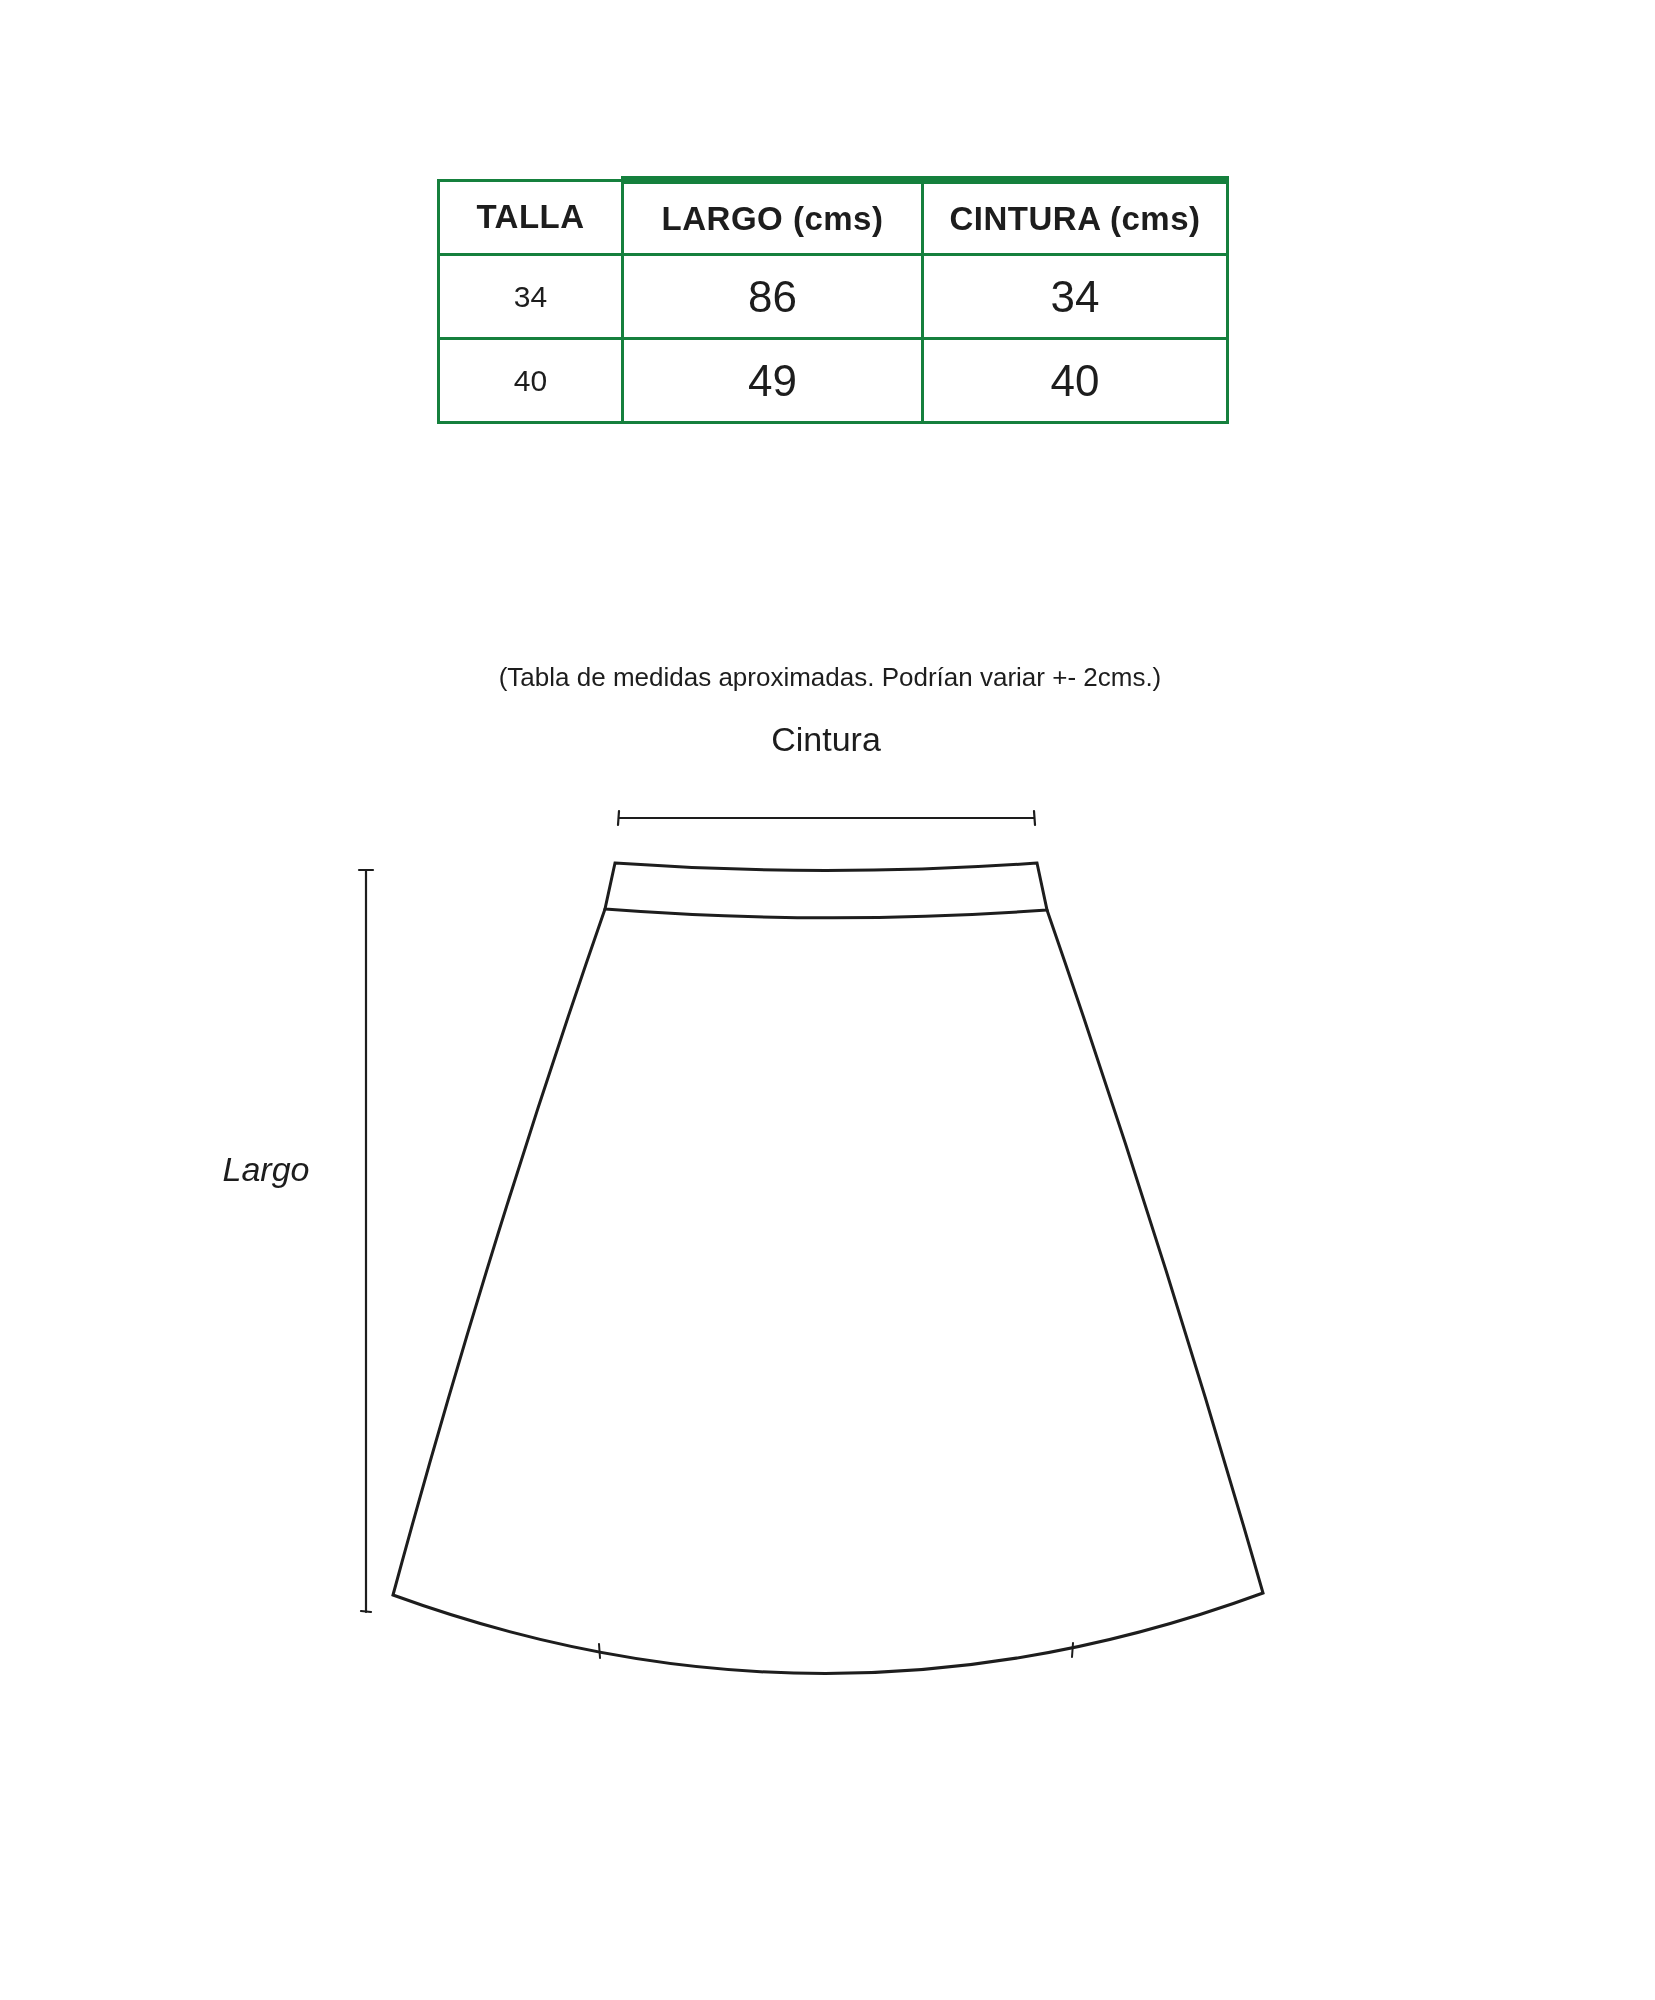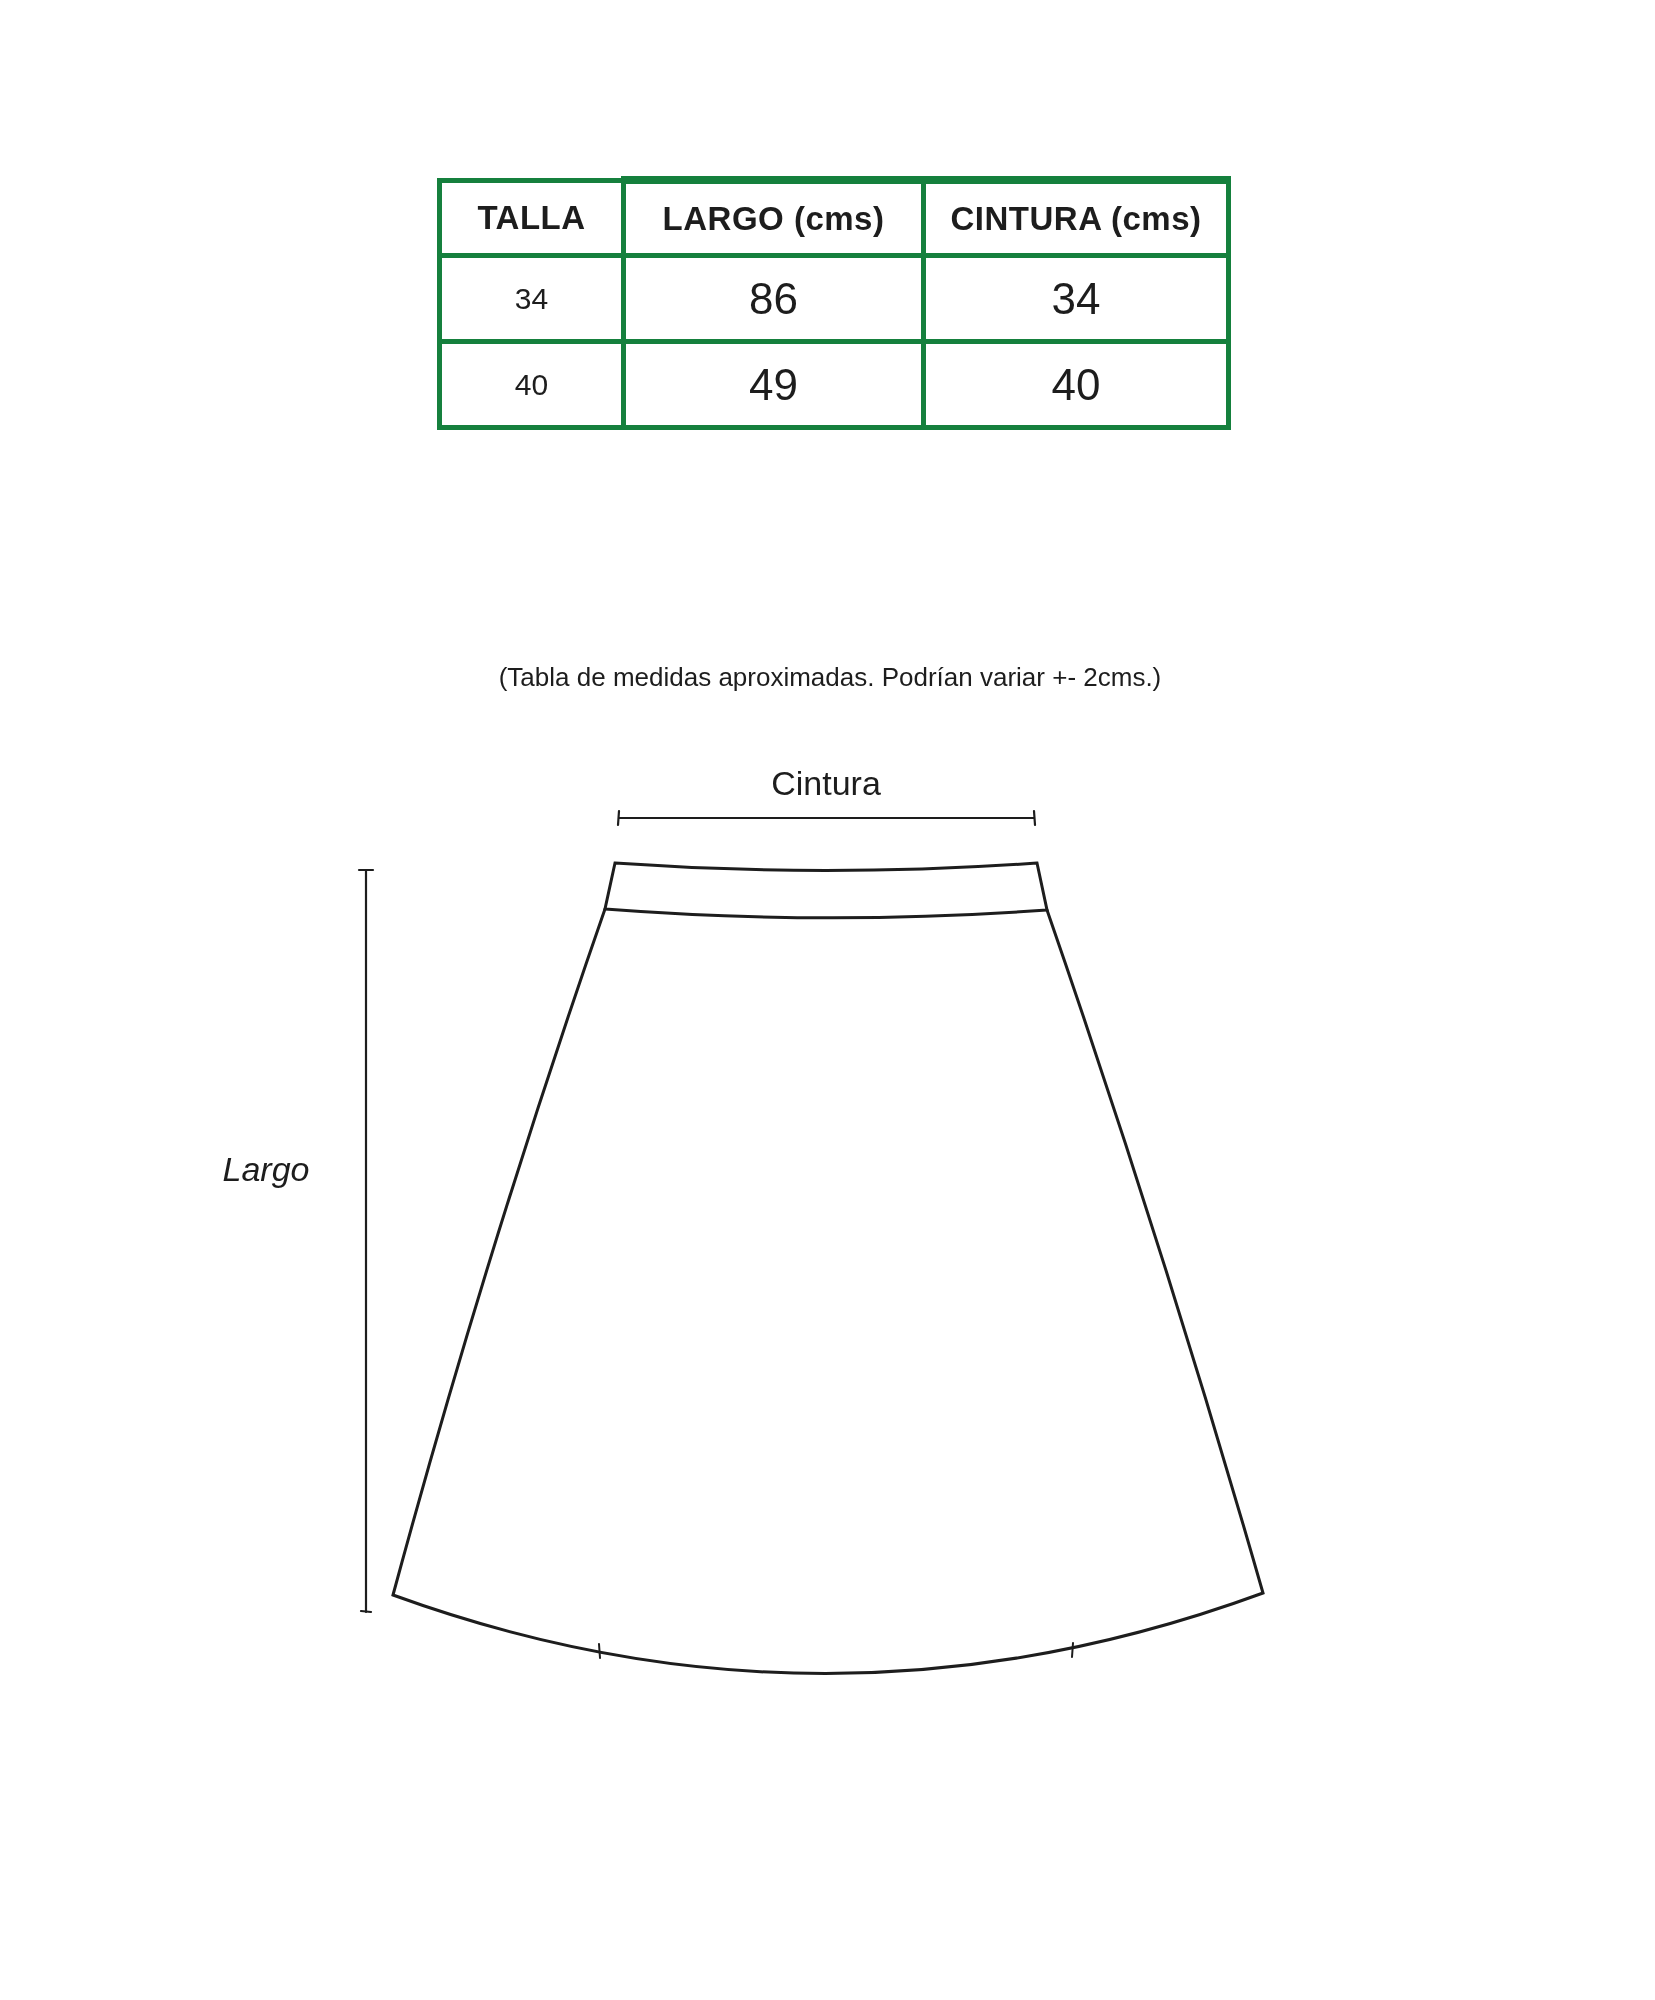--- a/index.html
+++ b/index.html
@@ -25,21 +25,21 @@
     width: 789px;
     border-collapse: collapse;
     table-layout: fixed;
     background: #ffffff;
   }
   .size-table col.c-talla   { width: 184px; }
   .size-table col.c-largo   { width: 300px; }
   .size-table col.c-cintura { width: 305px; }
 
   .size-table th, .size-table td {
-    border: 5px solid #15803d;
+    border: 3px solid #15803d;
     text-align: center;
     vertical-align: middle;
     padding: 0;
   }
   .size-table th {
     height: 69px;
     font-size: 33px;
     font-weight: bold;
     letter-spacing: 0.5px;
   }
@@ -63,21 +63,21 @@
 
   
   .diagram-label {
     position: absolute;
     font-size: 34px;
     color: #1d1d1d;
     white-space: nowrap;
   }
   .label-cintura {
     left: 826px;
-    top: 764px;
+    top: 720px;
     transform: translateX(-50%);
   }
   .label-largo {
     left: 266px;
     top: 1150px;
     transform: translateX(-50%);
     font-style: italic;
   }
 
   .diagram-svg {

